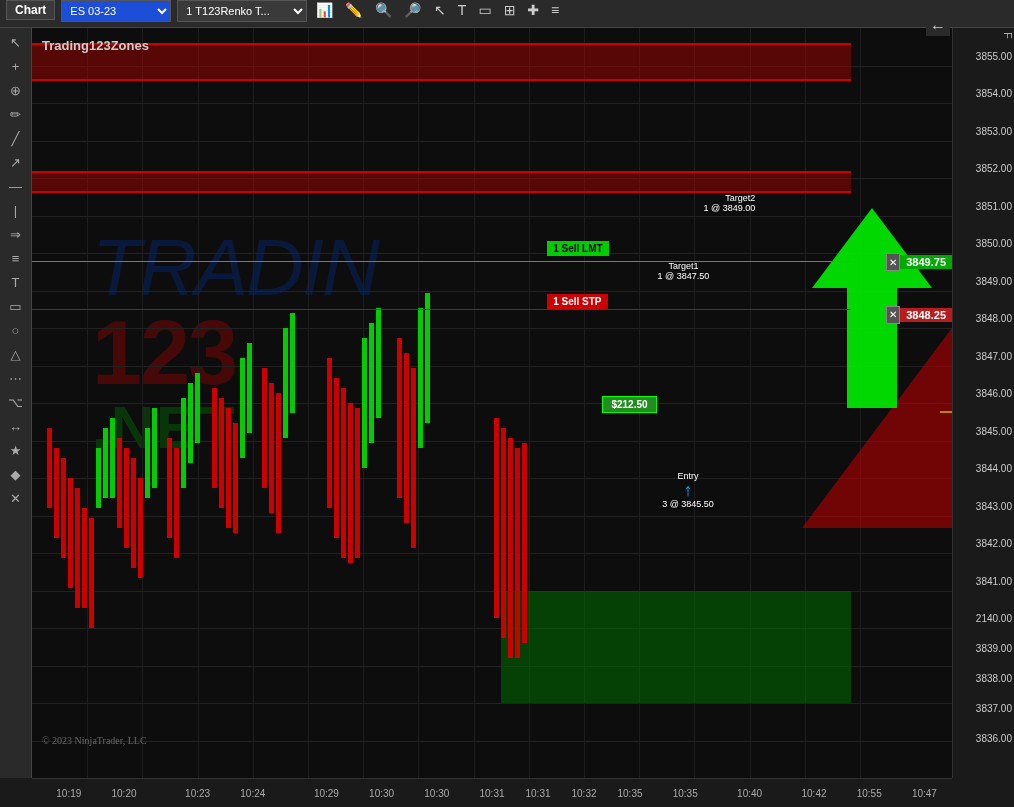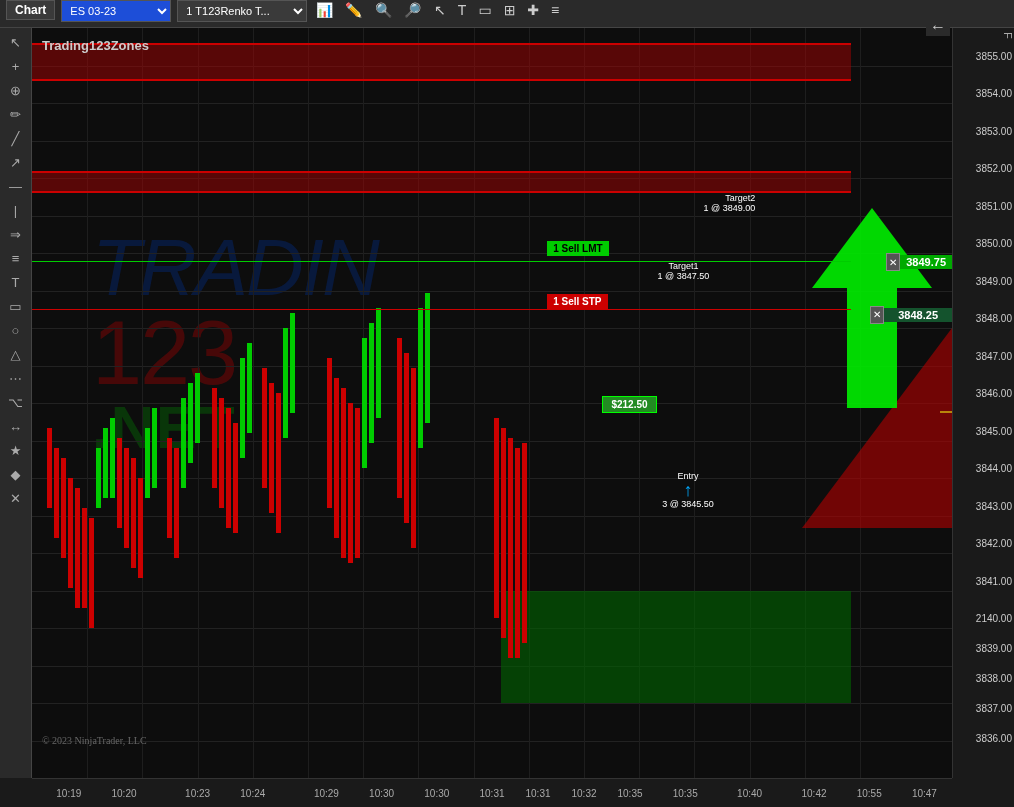--- a/index.html
+++ b/index.html
@@ -66,21 +66,21 @@
 
     
     #watermark {
       position: absolute; left: 60px; top: 200px; z-index: 1; pointer-events: none;
     }
     #watermark-text1 {
       font-size: 80px; font-weight: 400; color: rgba(0,50,150,0.35);
       font-style: italic; letter-spacing: -2px; line-height: 1;
     }
     #watermark-text2 {
-      font-size: 90px; font-weight: 400; color: rgba(180,0,0,0.35);
+      font-size: 90px; font-weight: 700; color: rgba(180,0,0,0.35);
       letter-spacing: -2px; line-height: 1;
     }
     #watermark-text3 {
       font-size: 60px; font-weight: 900; color: rgba(0,150,0,0.3);
       letter-spacing: 2px; line-height: 1;
     }
 
     
     #trading-label {
       position: absolute; top: 10px; left: 10px; color: #ccc; font-size: 13px;
@@ -448,21 +448,21 @@
 
   
   <div style="position:absolute; top:30%; right:0; display:flex; align-items:center; z-index:10;">
     <div style="background:#555; color:#fff; font-size:10px; width:14px; height:18px; display:flex; align-items:center; justify-content:center; border:1px solid #888; cursor:pointer;">✕</div>
     <div style="background:#00aa00; color:#fff; font-size:11px; font-weight:bold; padding:1px 6px;">3849.75</div>
   </div>
 
   
   <div style="position:absolute; top:37%; right:0; display:flex; align-items:center; z-index:10;">
     <div style="background:#555; color:#fff; font-size:10px; width:14px; height:18px; display:flex; align-items:center; justify-content:center; border:1px solid #888; cursor:pointer;">✕</div>
-    <div style="background:#14532d; color:#fff; font-size:11px; font-weight:bold; padding:1px 14px;">3848.25</div>
+    <div style="background:#b91c1c; color:#fff; font-size:11px; font-weight:bold; padding:1px 6px;">3848.25</div>
   </div>
 
   
   <div style="position:absolute; top:51%; right:0; display:flex; align-items:center; z-index:10;">
     <div style="background:#b8860b; color:#fff; font-size:11px; font-weight:bold; padding:1px 6px;"></div>
   </div>
 
   
   <div id="copyright">© 2023 NinjaTrader, LLC</div>
 

